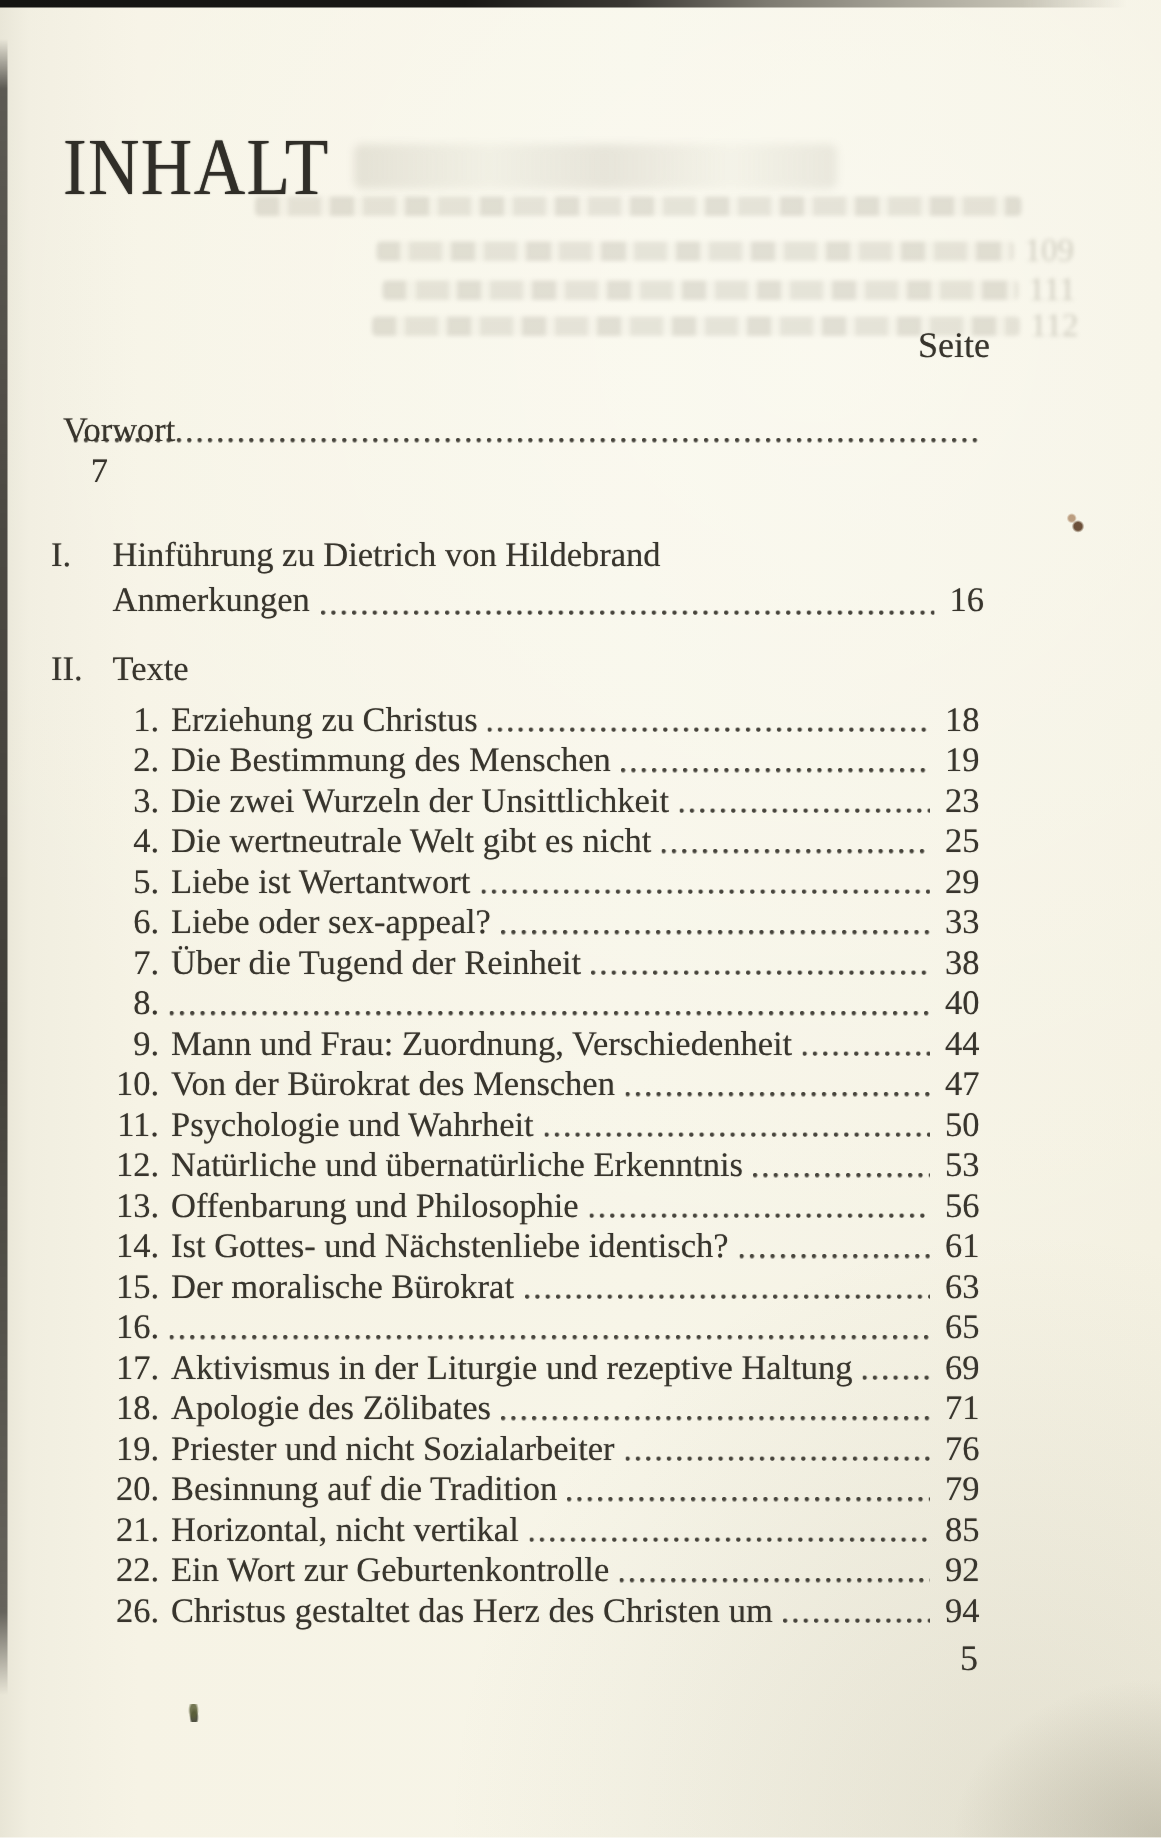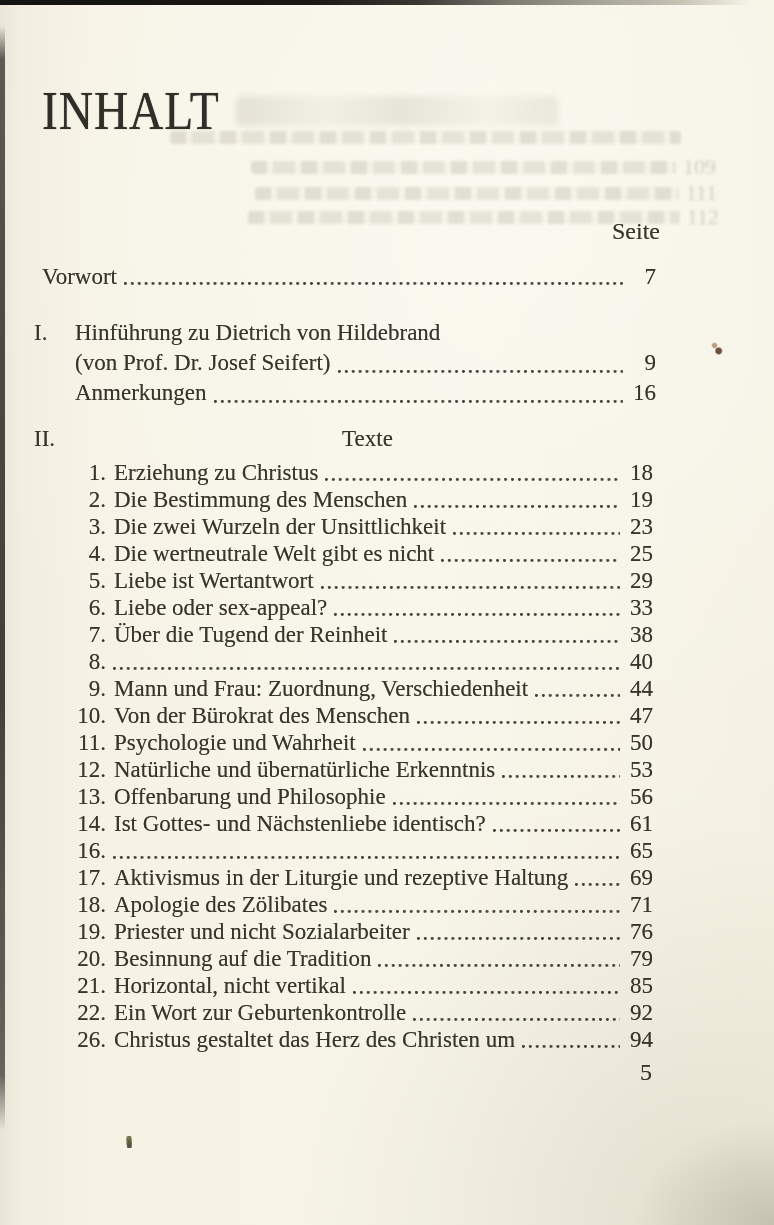--- a/index.html
+++ b/index.html
@@ -67,30 +67,30 @@
     text-shadow:0 0 .6px rgba(54,51,44,.55);}
   .title{
     margin:84px 0 0 0;font-weight:400;font-size:54px;line-height:1;
     letter-spacing:1px;color:#302e28;
     transform:scaleX(.88);transform-origin:left center;white-space:nowrap;
     text-shadow:0 0 .9px rgba(48,46,40,.85);
   }
   .seite-row{margin-top:81px;text-align:right;font-size:24px;line-height:24px;}
   .toc-row{display:flex;align-items:baseline;font-size:23px;line-height:27px;}
   .toc-row .label{white-space:nowrap;}
-  .front-row{margin-top:20px;padding-right:4px;}
+  .front-row{margin-top:30px;padding-right:4px;flex-direction:column;}
   .dots{flex:1;position:relative;min-width:12px;align-self:stretch;}
   .dots::after{
     content:"";position:absolute;left:7px;right:3px;bottom:5px;height:3px;
     background-image:radial-gradient(circle at 1.4px 1.4px, rgba(56,53,45,.92) 1.15px, rgba(56,53,45,0) 1.75px);
     background-size:6.9px 3px;background-repeat:repeat-x;
   }
   .pagenum{flex:none;min-width:30px;text-align:right;white-space:nowrap;}
   .section-1{margin-top:28px;}
-  .section-2{margin-top:16px;text-align:center;}
+  .section-2{margin-top:16px;}
   .sec-heading-row{position:relative;padding-left:33px;font-size:23px;line-height:30px;}
   .sec-heading-row .numeral{position:absolute;left:-8px;}
   .sec-heading{white-space:nowrap;}
   .sub-row{padding-left:33px;padding-right:4px;line-height:30px;}
   #toc-list{margin-top:5px;}
   .item-row{padding-right:7px;}
   .item-row .num{flex:none;width:36px;margin-left:28px;text-align:right;white-space:nowrap;}
   .item-row .label{margin-left:8px;}
   .folio{margin-top:6px;text-align:right;font-size:24px;line-height:26px;padding-right:8px;}
 </style>
@@ -137,25 +137,20 @@
     <span class="dots"></span>
     <span class="pagenum">7</span>
   </div>
 
   <div class="section section-1">
     <div class="sec-heading-row">
       <span class="numeral">I.</span>
       <span class="sec-heading">Hinführung zu Dietrich von Hildebrand</span>
     </div>
     <div class="toc-row sub-row">
-      <span class="label">(von Prof. Dr. Josef Seifert)</span>
-      <span class="dots"></span>
-      <span class="pagenum">9</span>
-    </div>
-    <div class="toc-row sub-row">
       <span class="label">Anmerkungen</span>
       <span class="dots"></span>
       <span class="pagenum">16</span>
     </div>
   </div>
 
   <div class="section section-2">
     <div class="sec-heading-row">
       <span class="numeral">II.</span>
       <span class="sec-heading">Texte</span>
@@ -253,20 +248,26 @@
     <span class="pagenum">56</span>
   </div>
 
   <div class="toc-row item-row">
     <span class="num">14.</span>
     <span class="label">Ist Gottes- und Nächstenliebe identisch?</span>
     <span class="dots"></span>
     <span class="pagenum">61</span>
   </div>
 
+  <div class="toc-row item-row">
+    <span class="num">15.</span>
+    <span class="label">Der moralische Bürokrat</span>
+    <span class="dots"></span>
+    <span class="pagenum">63</span>
+  </div>
 
   <div class="toc-row item-row">
     <span class="num">16.</span>
     <span class="dots"></span>
     <span class="pagenum">65</span>
   </div>
 
   <div class="toc-row item-row">
     <span class="num">17.</span>
     <span class="label">Aktivismus in der Liturgie und rezeptive Haltung</span>

